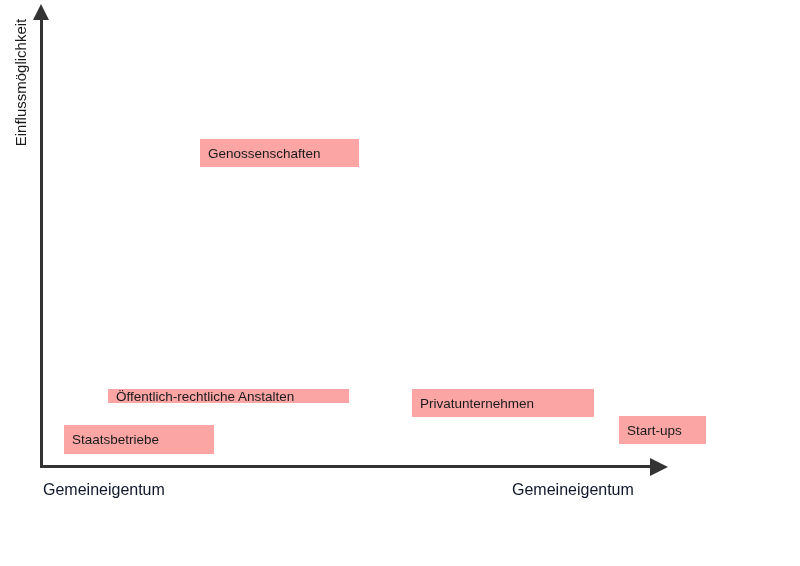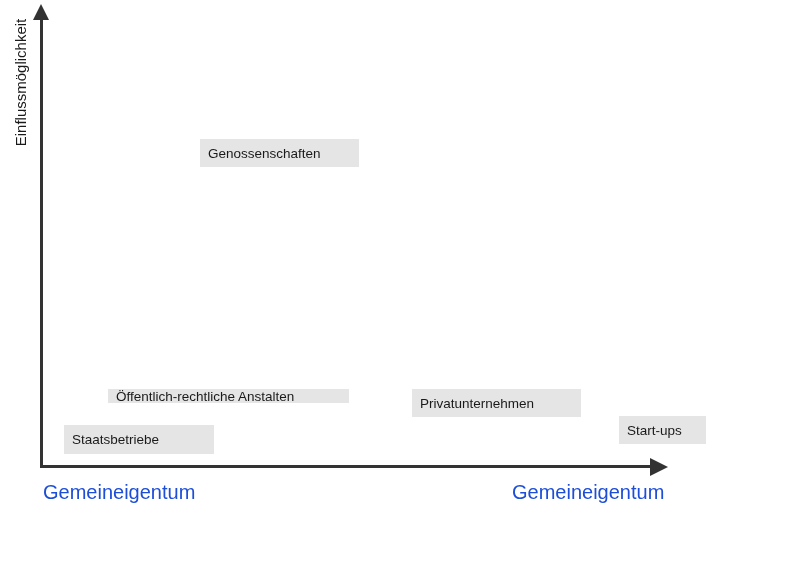--- a/index.html
+++ b/index.html
@@ -63,37 +63,37 @@
     top: 74px;
     width: 160px;
     text-align: center;
     transform: rotate(-90deg);
     font-size: 15px;
     color: #1a1a1a;
     white-space: nowrap;
   }
   .x-axis-label {
     position: absolute;
-    font-size: 20px;
-    color: #1d4ed8;
+    font-size: 16px;
+    color: #0f172a;
     white-space: nowrap;
   }
   #x-axis-label-left {
     left: 43px;
     top: 481px;
   }
   #x-axis-label-right {
     left: 512px;
     top: 481px;
   }
 
   
   .plot-box {
     position: absolute;
-    background: #e5e5e5;
+    background: #fca5a5;
     display: flex;
     align-items: center;
     box-sizing: border-box;
     padding-left: 8px;
   }
   .plot-box span {
     font-size: 13.5px;
     color: #1a1a1a;
     white-space: nowrap;
   }
@@ -111,21 +111,21 @@
   }
   #box-staatsbetriebe {
     left: 64px;
     top: 425px;
     width: 150px;
     height: 29px;
   }
   #box-privatunternehmen {
     left: 412px;
     top: 389px;
-    width: 169px;
+    width: 182px;
     height: 28px;
   }
   #box-start-ups {
     left: 577px;
     top: 416px;
     width: 87px;
     height: 28px;
     margin-left: 42px;
   }
 </style>

